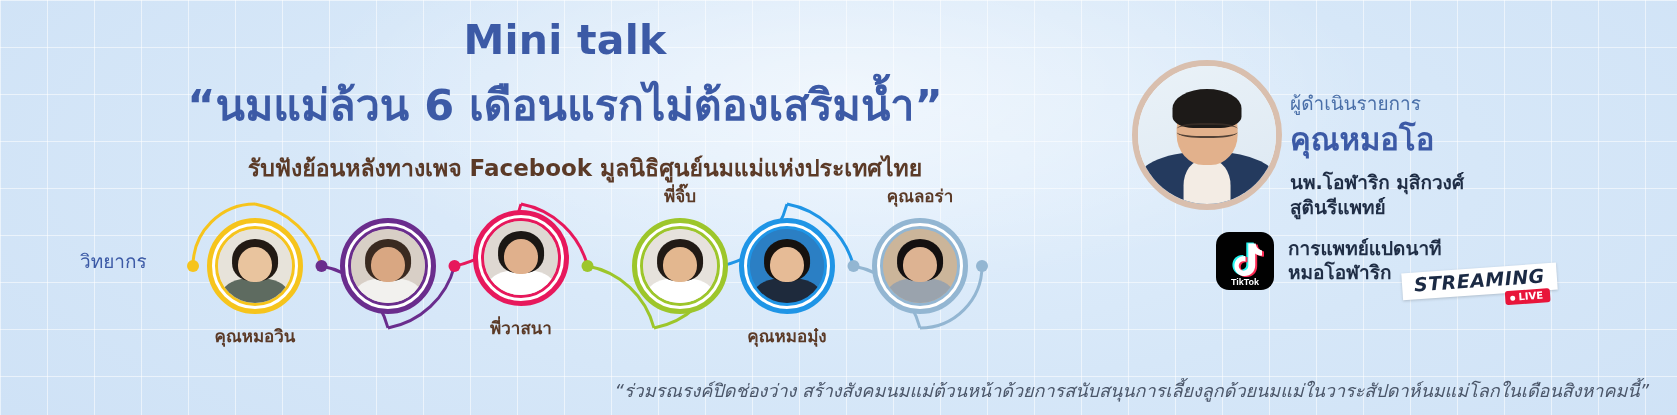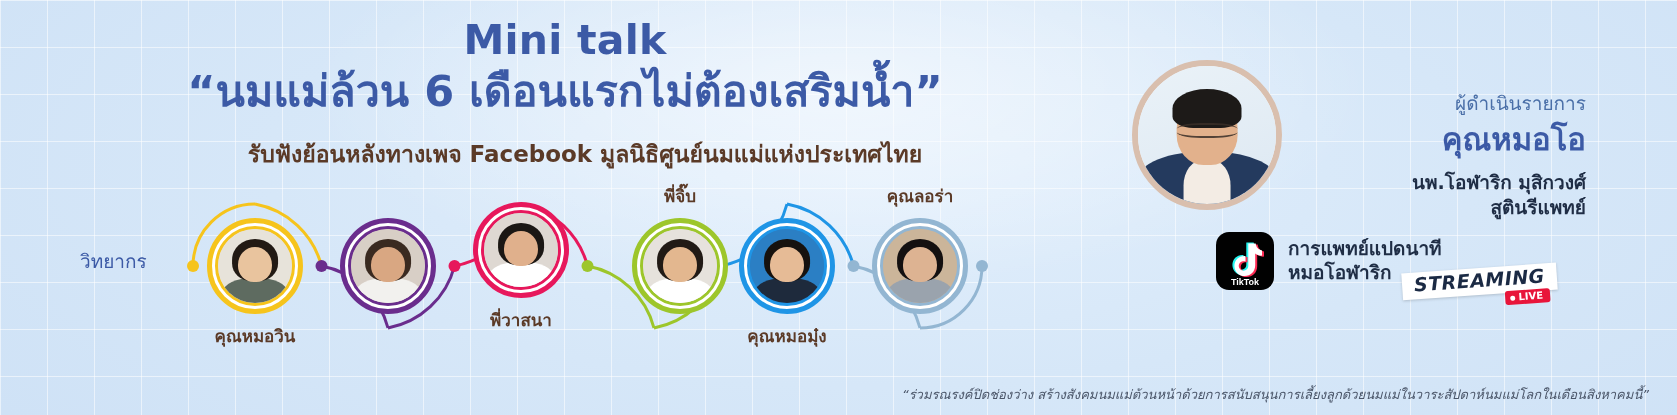--- a/index.html
+++ b/index.html
@@ -43,21 +43,21 @@
     font-weight: bold;
     color: #3c5aa6;
     letter-spacing: .2px;
     line-height: 1.18;
   }
   .title-th {
     font-size: 43px;
     font-weight: bold;
     color: #3c5aa6;
     line-height: 1.3;
-    margin-top: 0;
+    margin-top: 14px;
     white-space: nowrap;
   }
   .subtitle-th {
     font-size: 23px;
     font-weight: bold;
     color: #5b3a27;
     margin-top: 16px;
     white-space: nowrap;
     margin-left: 40px;
   }
@@ -187,23 +187,23 @@
     width: 44%; height: 11%;
     transform: translateX(-50%);
     border-top: 2px solid #3a2f28;
     border-bottom: 2px solid #3a2f28;
     border-radius: 40%;
     opacity: .85;
   }
 
   .host-info {
     position: absolute;
-    left: 1256px; top: 88px;
+    left: 1290px; top: 88px;
     width: 330px;
-    text-align: right;
+    text-align: left;
     z-index: 6;
   }
   .host-role { font-size: 19px; color: #4a6fa8; margin-bottom: 3px; }
   .host-name { font-size: 31px; font-weight: bold; color: #3c5aa6; line-height: 1.2; }
   .host-full { font-size: 19px; font-weight: bold; color: #1f2d45; margin-top: 12px; line-height: 1.3; }
   .host-spec { font-size: 19px; font-weight: bold; color: #1f2d45; line-height: 1.3; }
 
   
   .tiktok-row {
     position: absolute;
@@ -253,21 +253,21 @@
     align-items: center;
     gap: 3px;
     line-height: 1;
   }
   .live-pill .dot { width: 5px; height: 5px; border-radius: 50%; background: #fff; display: inline-block; }
 
   
   .footer-note {
     position: absolute;
     right: 28px; bottom: 10px;
-    font-size: 13px;
+    font-size: 18px;
     font-style: italic;
     color: #4a5568;
     white-space: nowrap;
     z-index: 6;
   }
 </style>
 </head>
 <body>
 
 <div id="banner">
@@ -323,21 +323,21 @@
       <div class="person" style="left: 340px; top: 218px; --ring: #6a2d8d; --ring2: #6a2d8d; --photo-bg: #d8cfc6; --hair: #3a2a20; --skin: #d9a782; --cloth: #f2f1ee;">
         <div class="ring-outer"></div>
         <div class="ring-inner">
           <div class="face">
             <div class="body"></div>
             <div class="hair"></div>
             <div class="skin"></div>
           </div>
         </div>
       </div>
-      <div class="person" style="left: 473px; top: 202px; text-decoration: underline; --ring: #e7185c; --ring2: #e7185c; --photo-bg: #ded8d2; --hair: #1b1714; --skin: #e0b08c; --cloth: #ffffff;">
+      <div class="person" style="left: 473px; top: 210px; text-decoration: underline; --ring: #e7185c; --ring2: #e7185c; --photo-bg: #ded8d2; --hair: #1b1714; --skin: #e0b08c; --cloth: #ffffff;">
         <div class="ring-outer"></div>
         <div class="ring-inner">
           <div class="face">
             <div class="body"></div>
             <div class="hair"></div>
             <div class="skin"></div>
           </div>
         </div>
         <div class="name-label name-below">พี่วาสนา</div>
       </div>

